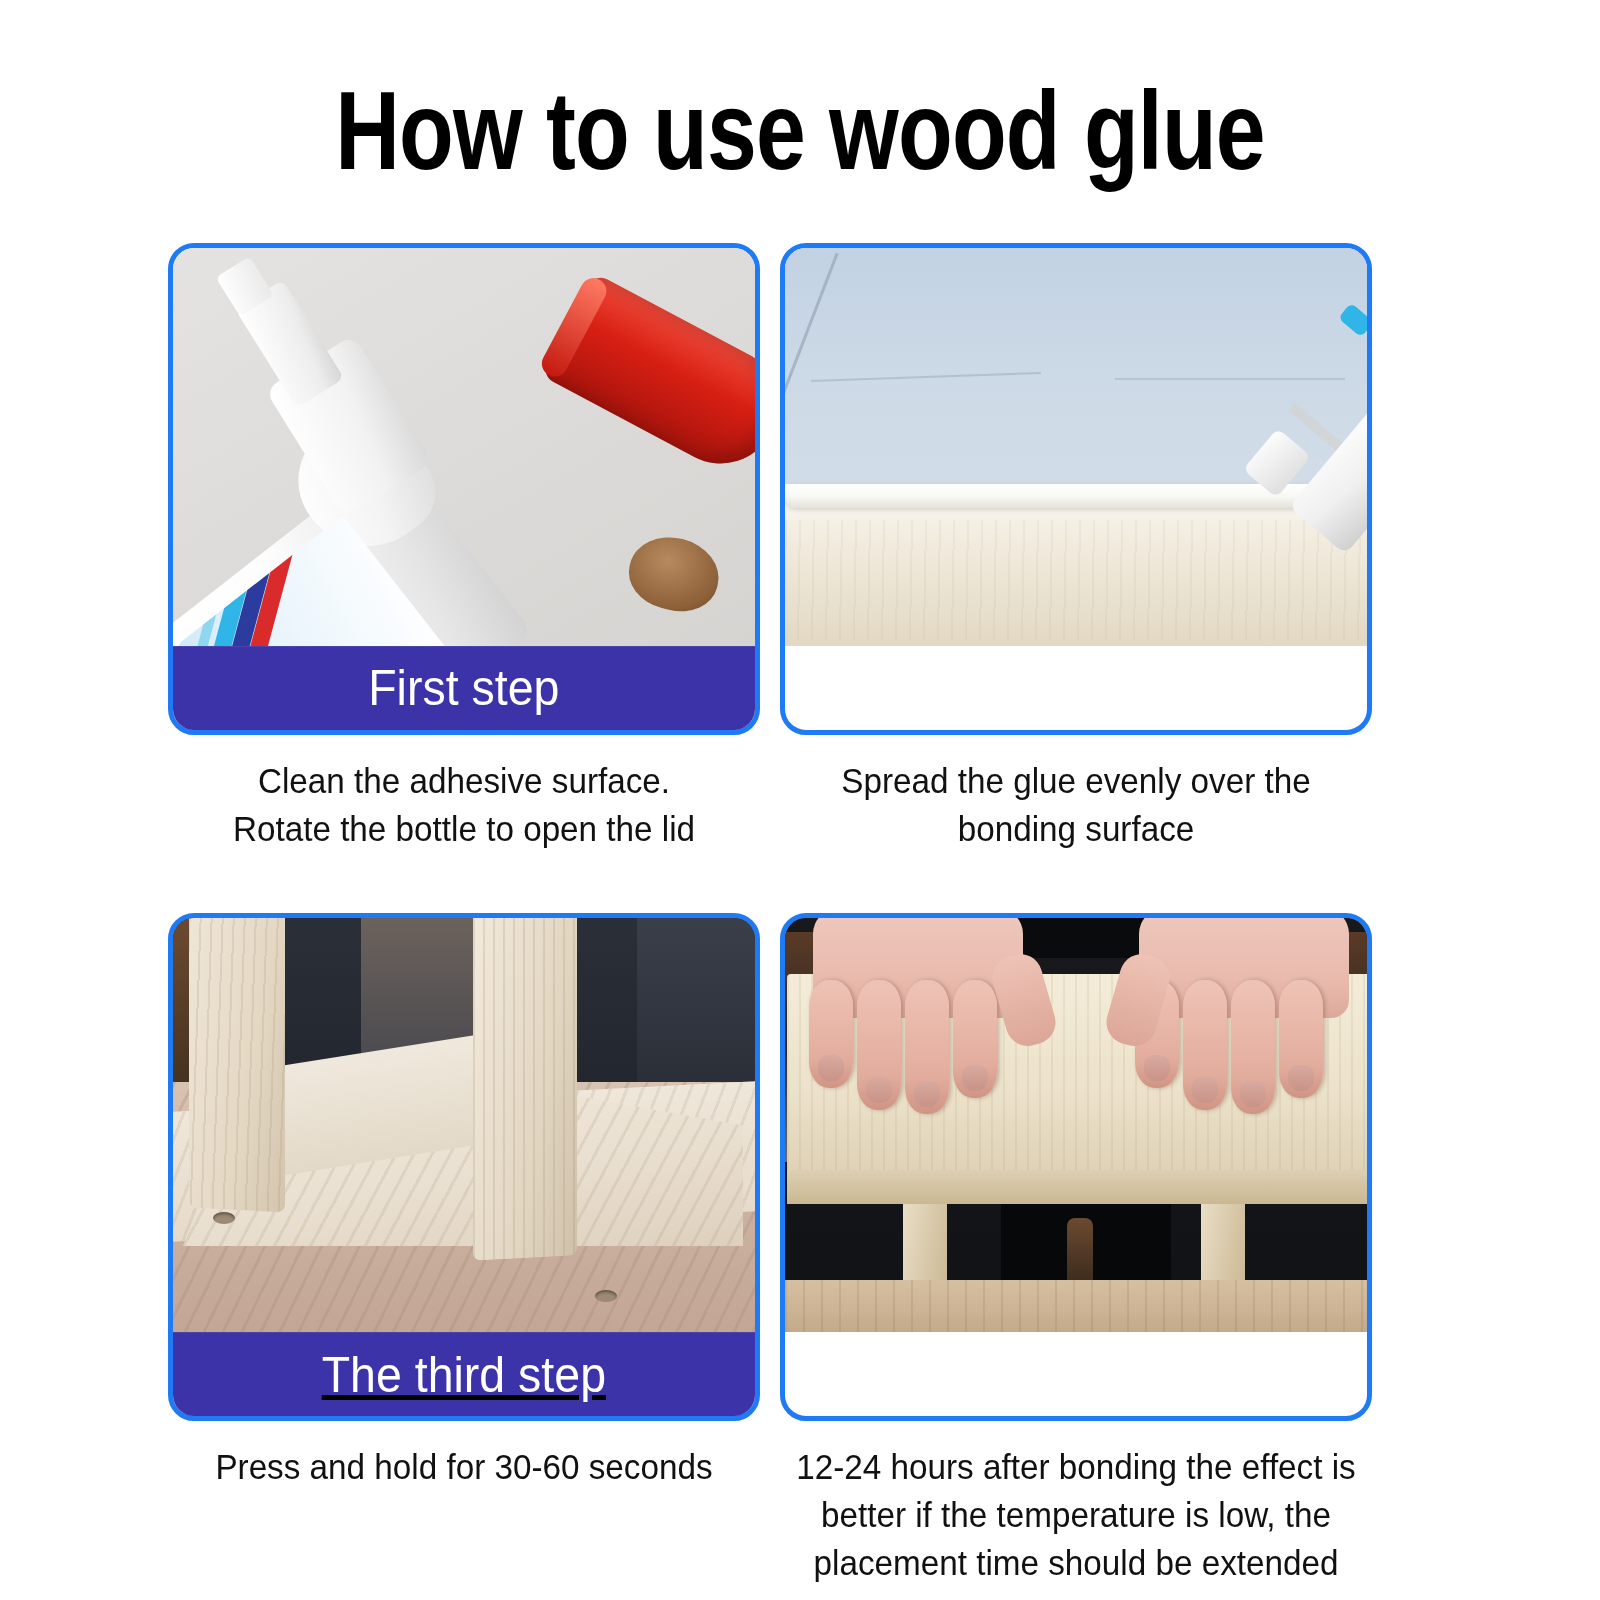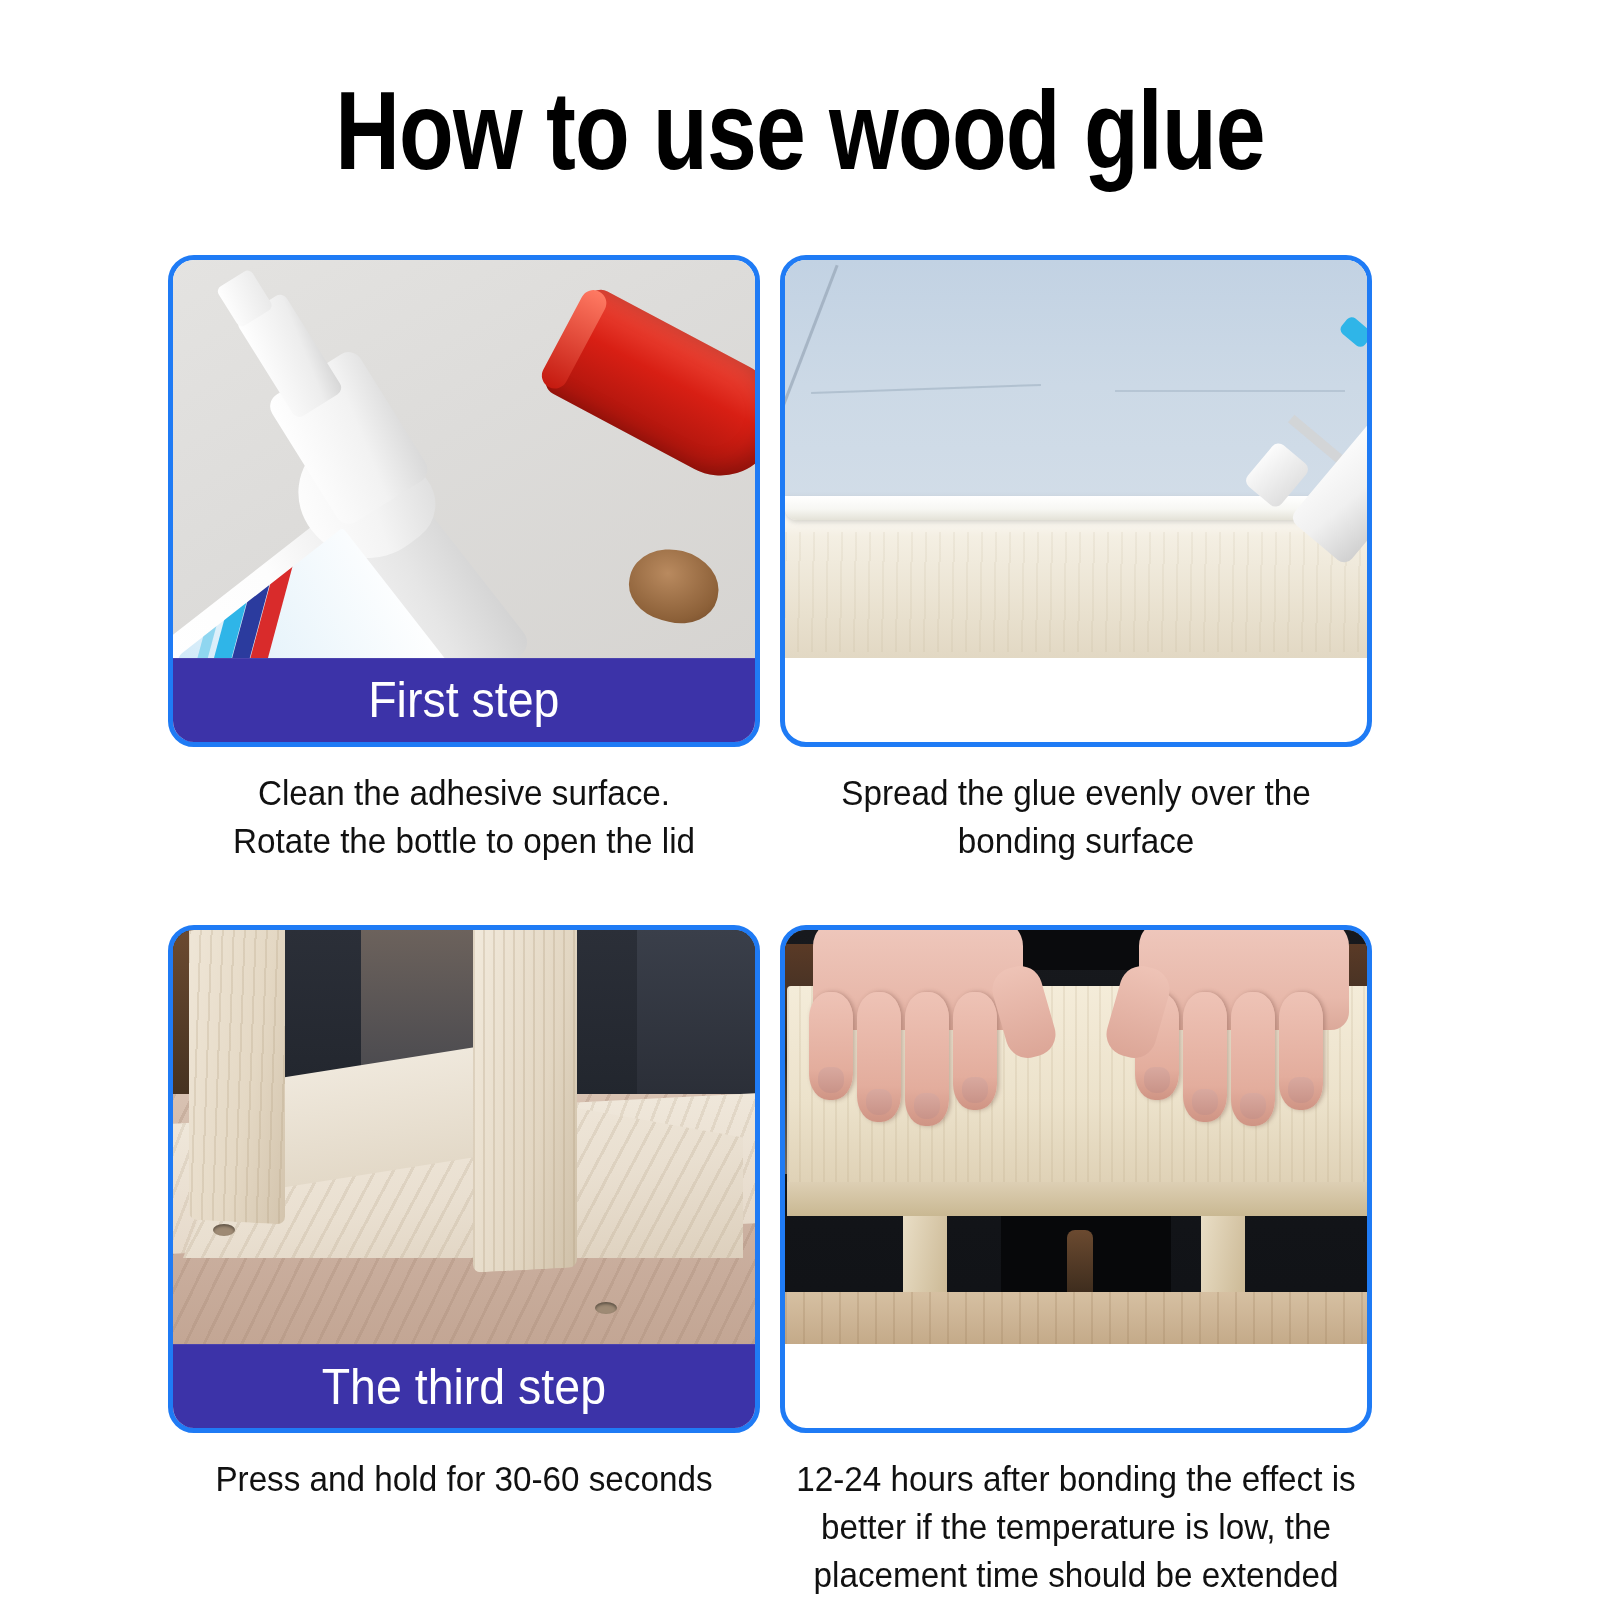--- a/index.html
+++ b/index.html
@@ -37,21 +37,20 @@
   .grid {
     position: absolute;
     top: 243px;
     left: 168px;
     width: 1264px;
     height: 1340px;
   }
   .cell {
     position: absolute;
     width: 548px;
-    margin-top: 12px;
   }
   .cell.c1 { left: 0;    top: 0; }
   .cell.c2 { left: 612px; top: 0; }
   .cell.c3 { left: 0;    top: 670px; }
   .cell.c4 { left: 612px; top: 670px; }
 
   .card {
     position: relative;
     width: 592px;
     box-sizing: border-box;
@@ -73,21 +72,21 @@
 
   .caption-bar {
     position: relative;
     height: 84px;
     background: #3c33a8;
     display: flex;
     align-items: center;
     justify-content: center;
     box-shadow: inset 0 1px 0 rgba(255,255,255,0.08);
   }
-  .caption-bar.h4 { height: 85px; }
+  .caption-bar.h4 { height: 85px; text-decoration: underline; }
   .caption-text {
     color: #ffffff;
     font-size: 50px;
     font-weight: normal;
     letter-spacing: 0px;
     transform: scaleX(0.93);
     white-space: nowrap;
   }
 
   .desc {

